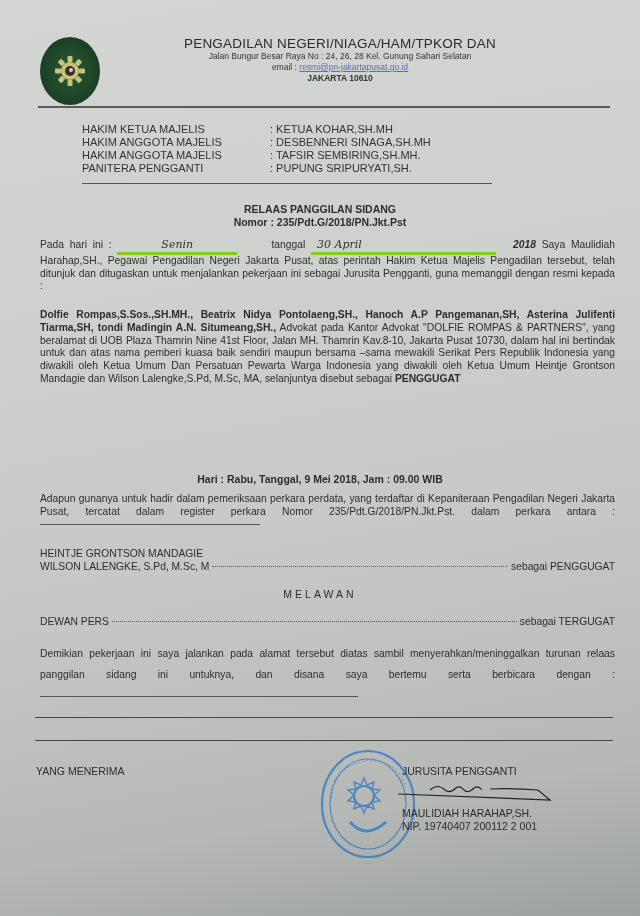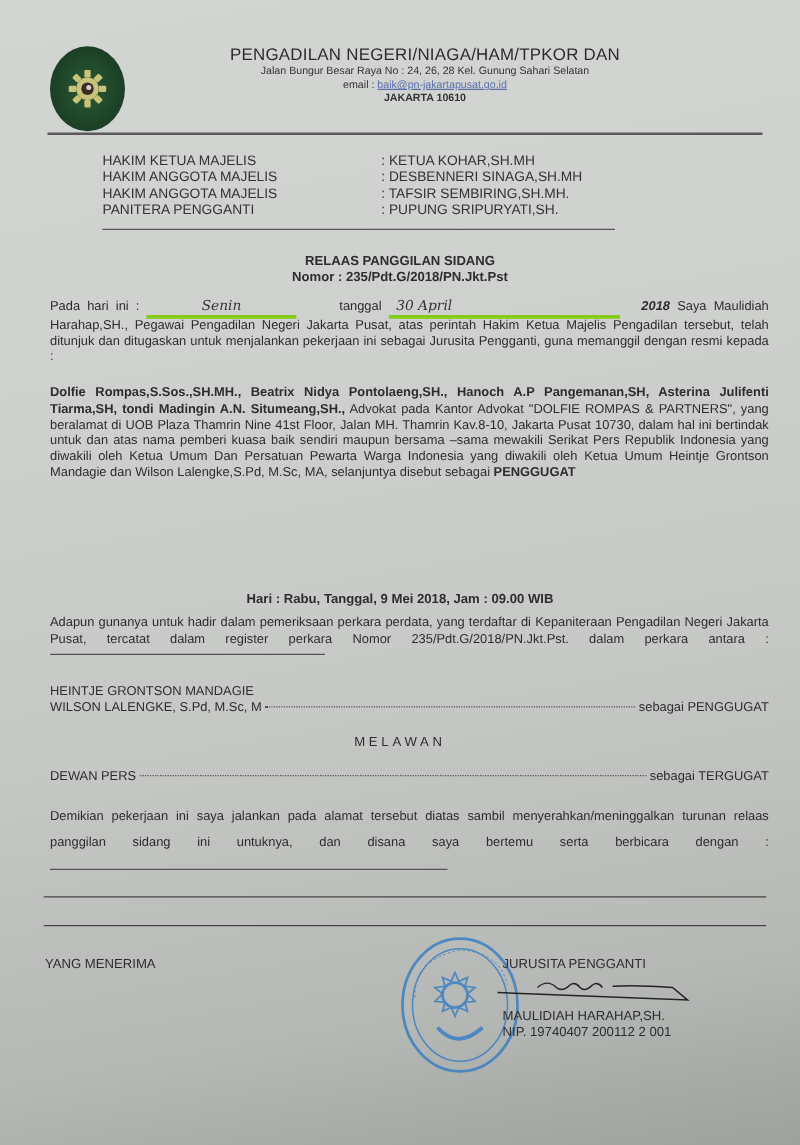--- a/index.html
+++ b/index.html
@@ -18,21 +18,21 @@
   }
   .header-text { position: absolute; left: 130px; top: 36px; width: 420px; text-align: center; }
   .h-title { font-size: 13.5px; letter-spacing: 0.2px; color: #2b2b2b; line-height: 15px; }
   .h-addr { font-size: 8.5px; color: #333; line-height: 11px; }
   .h-email { font-size: 8.5px; color: #333; line-height: 11px; }
   .h-email .link { color: #5a6fb0; text-decoration: underline; }
   .h-city { font-size: 8.5px; font-weight: bold; color: #333; line-height: 11px; }
   .rule-top { position: absolute; left: 38px; top: 106px; width: 572px; height: 2px; background: #3c3c3c; opacity: .8; }
 
   .panel { position: absolute; left: 82px; top: 123px; width: 420px; font-size: 11px; line-height: 13px; color: #333; }
-  .panel-row { display: flex; gap: 35px; }
+  .panel-row { display: flex; }
   .panel-row .role { width: 188px; }
   .panel-row .name { }
   .rule-panel { position: absolute; left: 82px; top: 183px; width: 410px; height: 1px; background: #555; }
 
   .title-block { position: absolute; left: 0; width: 640px; top: 203px; text-align: center; font-weight: bold; font-size: 10.5px; line-height: 13px; color: #2d2d2d; }
 
   .para { position: absolute; left: 40px; width: 575px; font-size: 10.3px; line-height: 12.8px; text-align: justify; color: #2d2d2d; }
   .para .b { font-weight: bold; }
   .hand { font-family: "DejaVu Serif", serif; font-style: italic; font-size: 11px; color: #333; }
   .fill { display: inline-block; border-bottom: 3px solid #84cc16; text-align: center; }
@@ -73,21 +73,21 @@
       </g>
       <circle cx="20" cy="20" r="5" fill="#3b2a2a"></circle>
       <circle cx="21" cy="19" r="2" fill="#d9d0c0"></circle>
     </svg>
   </div>
 
   <div class="header-text">
     <div class="h-title">PENGADILAN NEGERI/NIAGA/HAM/TPKOR DAN</div>
     <div class="h-addr">Jalan Bungur Besar Raya No : 24, 26, 28 Kel. Gunung Sahari Selatan</div>
     <div class="h-email">
-      <span>email : </span><span class="link">baik@pn-jakartapusat.go.id</span>
+      <span>email : </span><span class="link">resmi@pn-jakartapusat.go.id</span>
     </div>
     <div class="h-city">JAKARTA 10610</div>
   </div>
   <div class="rule-top"></div>
 
   <div class="panel">
     <div class="panel-row">
       <span class="role">HAKIM KETUA MAJELIS</span>
       <span class="name">: KETUA KOHAR,SH.MH</span>
     </div>

